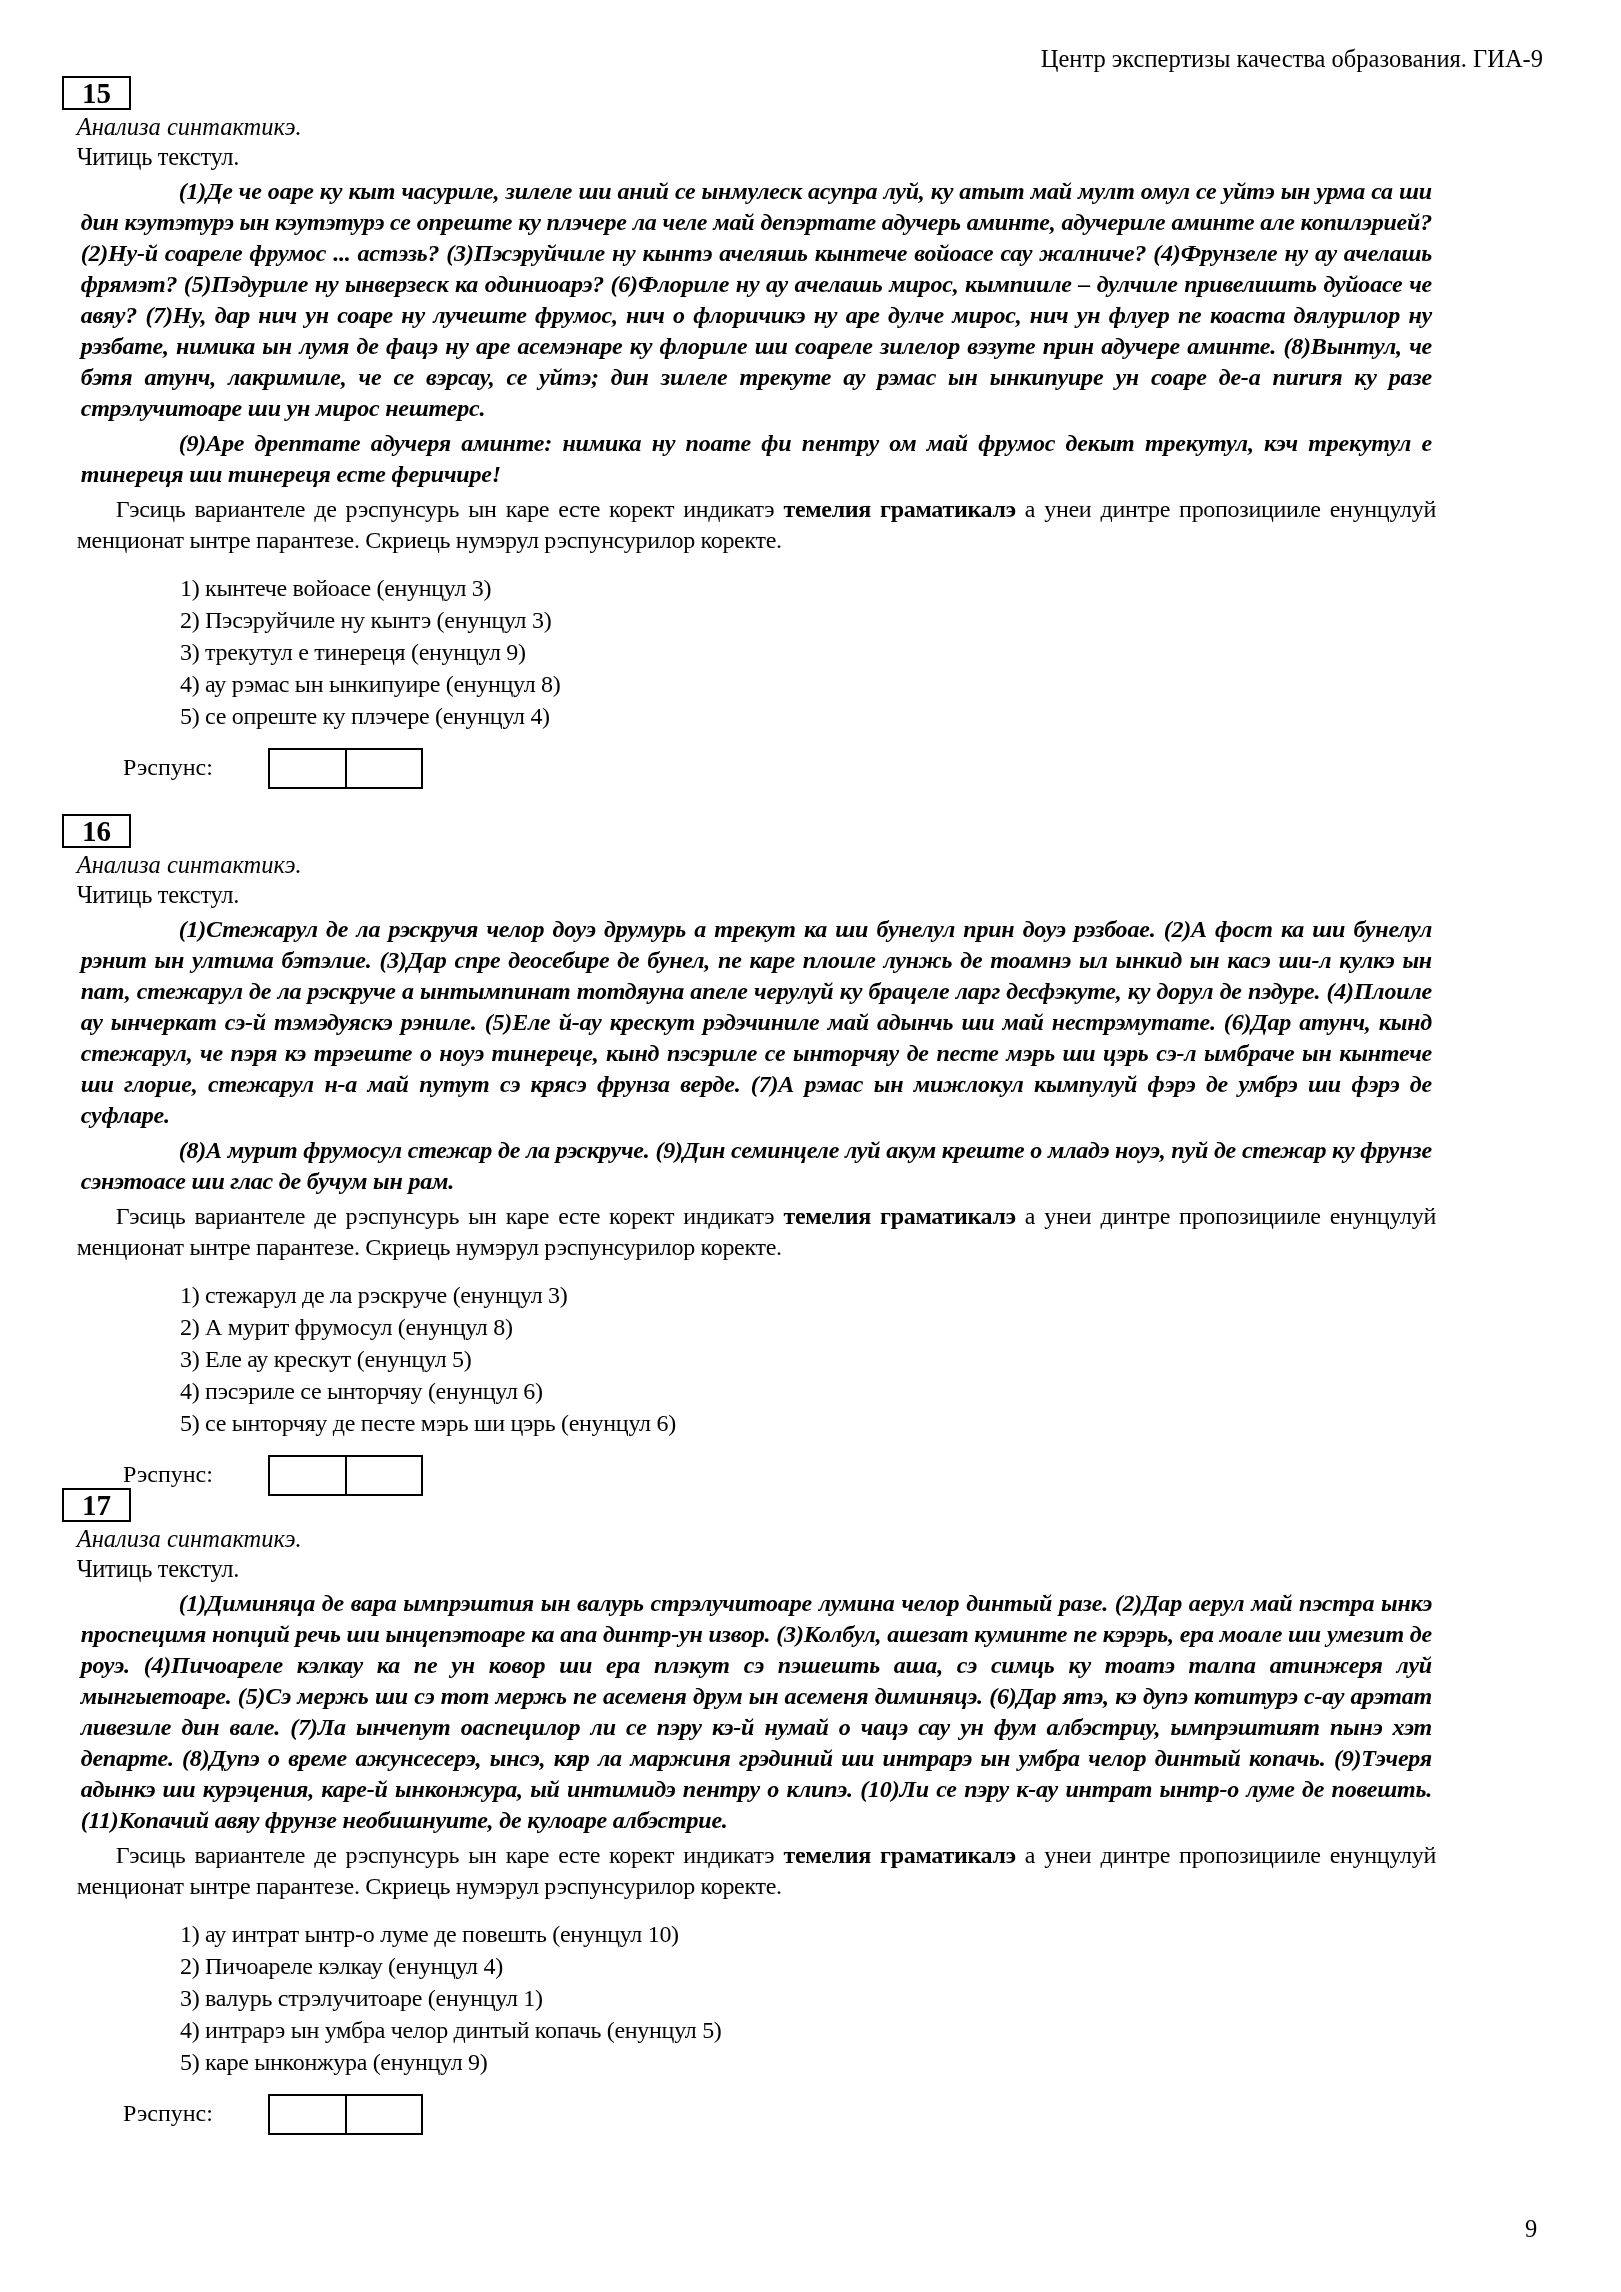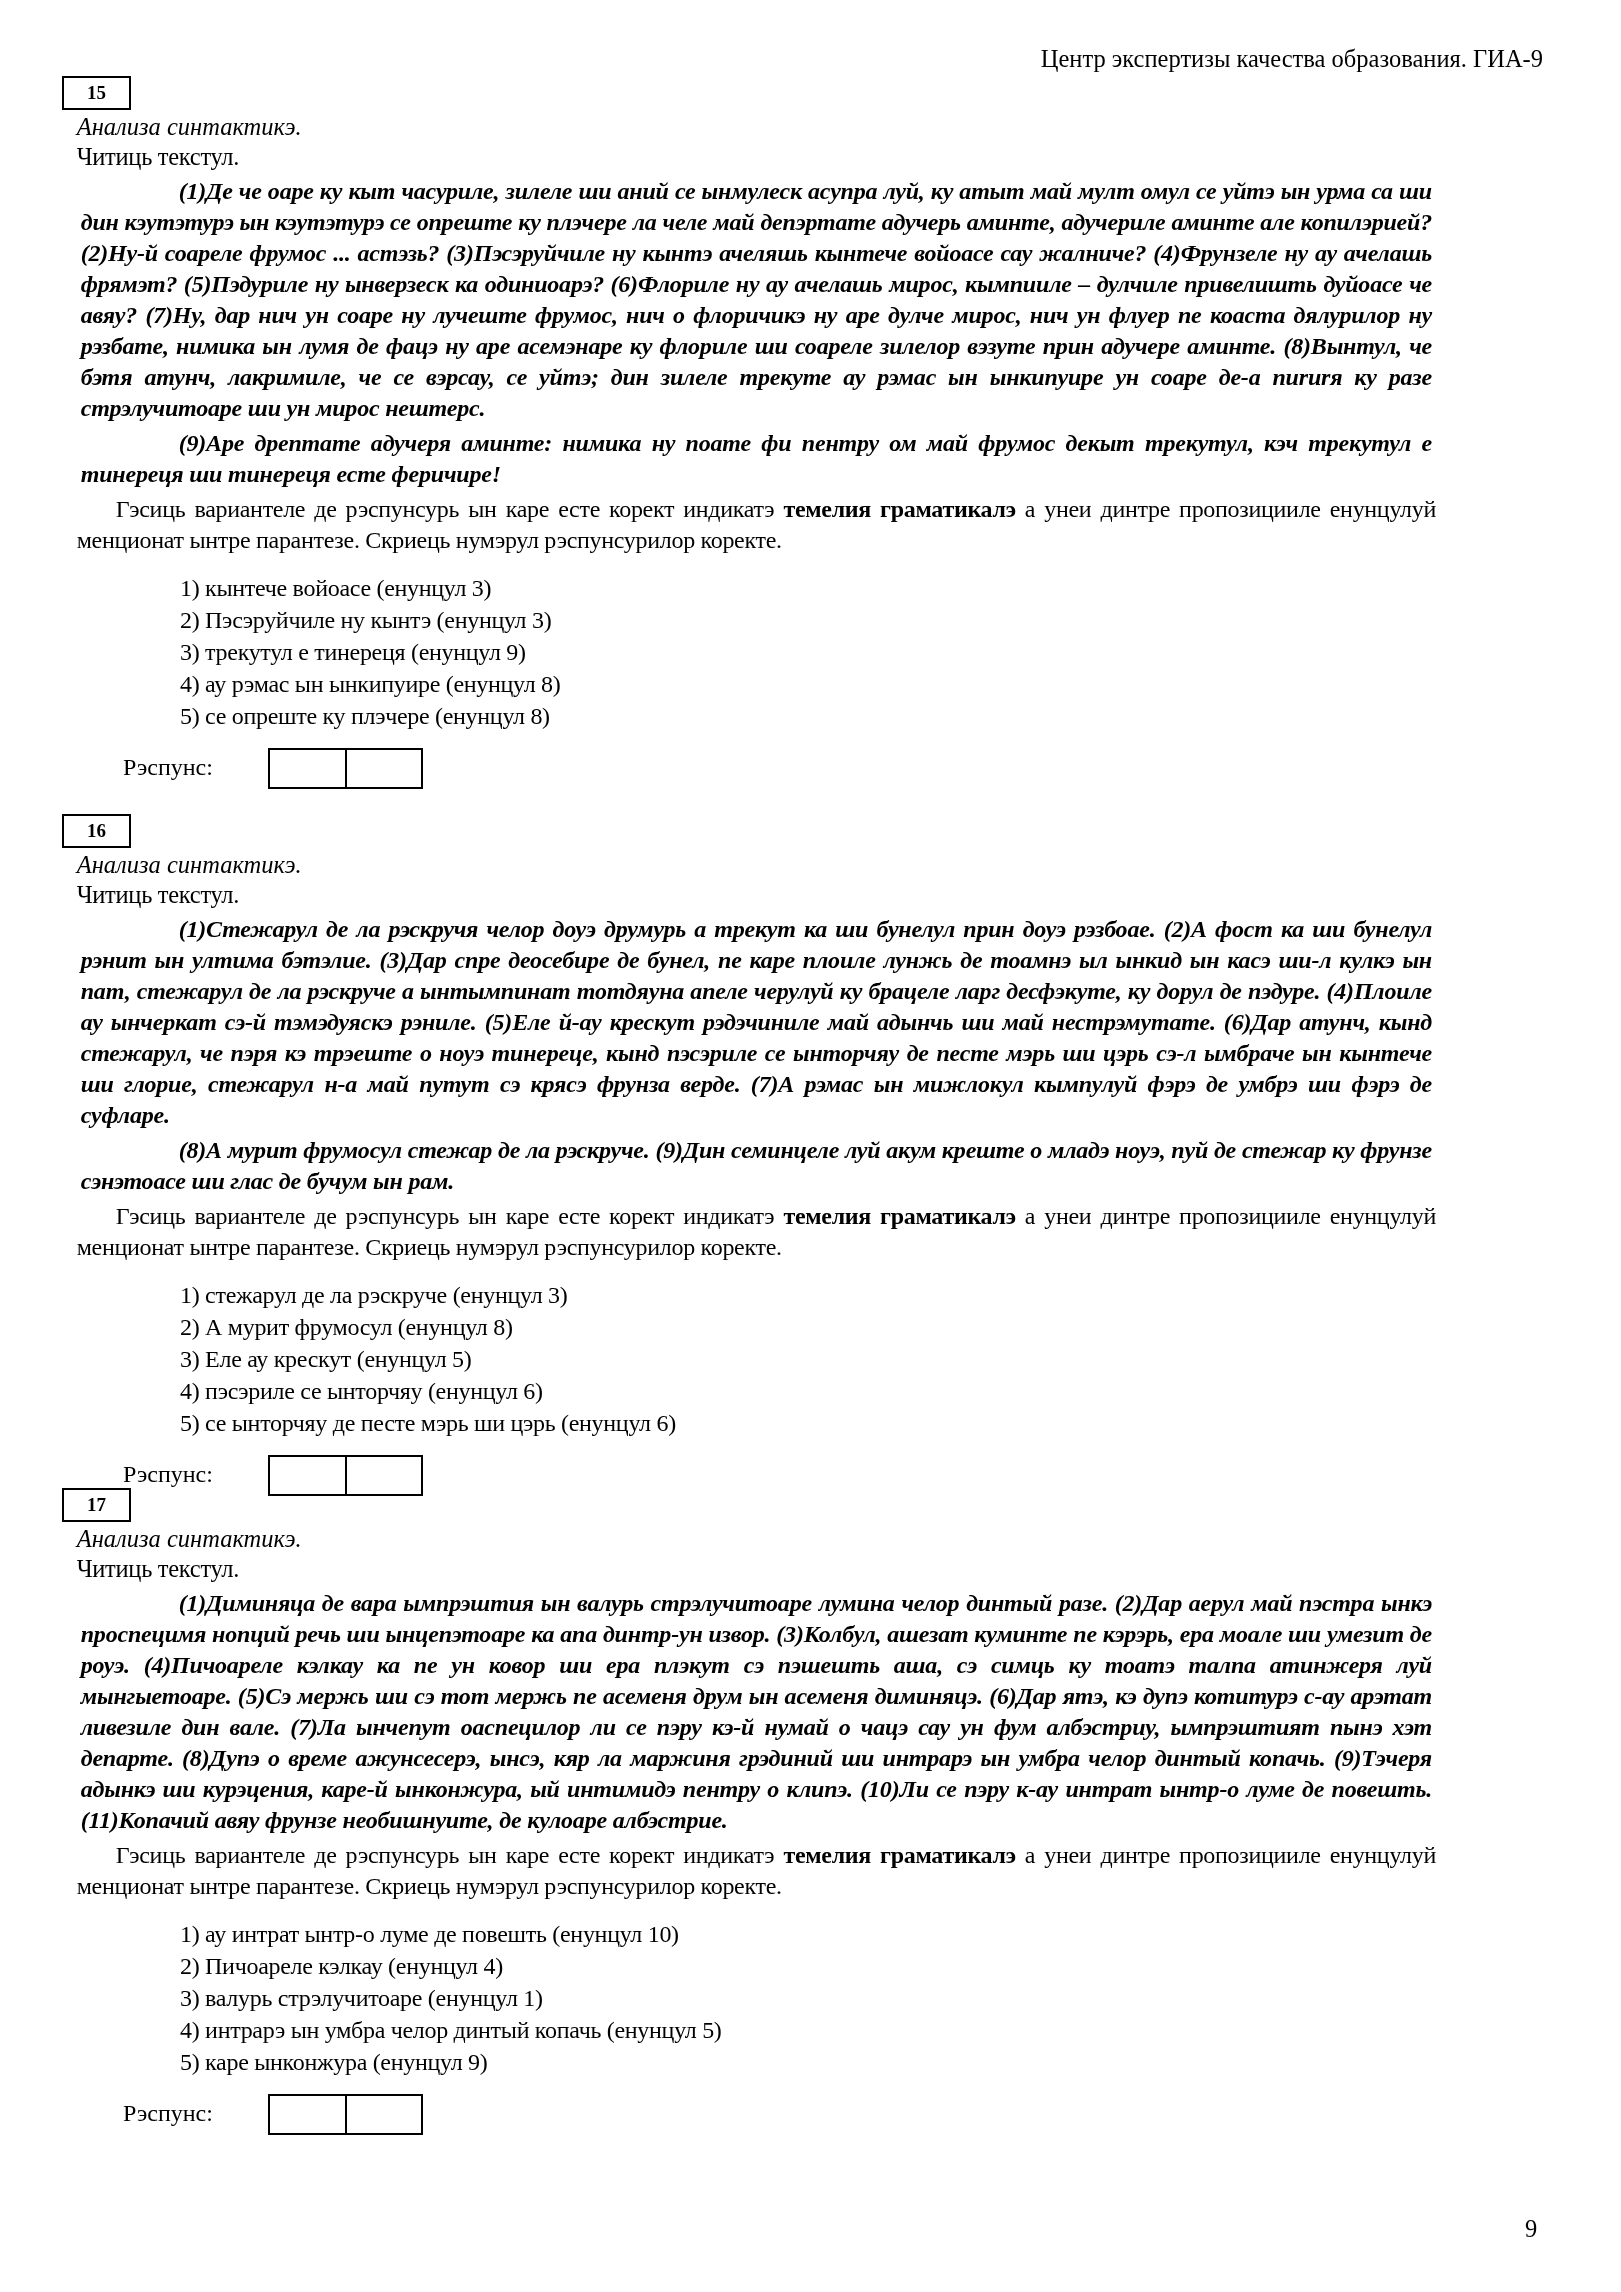--- a/index.html
+++ b/index.html
@@ -15,21 +15,21 @@
     .page-number {
       position: absolute; top: 2213px; left: 1525px;
       font-size: 24.5px; line-height: 31px;
     }
     .task {
       position: absolute; left: 62px; width: 1374px;
     }
     .task-num {
       display: inline-block; width: 65px; height: 30px;
       border: 2.5px solid #000; box-sizing: content-box;
-      font-weight: bold; font-size: 19px; line-height: 30px;
+      font-weight: bold; font-size: 29px; line-height: 30px;
       text-align: center; margin-bottom: 2px;
     }
     .section-title {
       font-style: italic; font-size: 24.5px; line-height: 29px; margin-left: 14.7px;
     }
     .read-title {
       font-weight: normal; font-size: 24.5px; line-height: 31px; margin-left: 14.7px;
       letter-spacing: -0.3px;
     }
     .story {
@@ -71,21 +71,21 @@
     <p>(9)Аре дрептате адучеря аминте: нимика ну поате фи пентру ом май фрумос декыт трекутул, кэч трекутул е тинереця ши тинереця есте феричире!</p>
   </div>
   <div class="instr">
     <p><span>Гэсиць вариантеле де рэспунсурь ын каре есте корект индикатэ</span> <b>темелия граматикалэ</b> <span>а унеи динтре пропозицииле енунцулуй менционат ынтре парантезе. Скриець нумэрул рэспунсурилор коректе.</span></p>
   </div>
   <ul class="options">
     <li>1) кынтече войоасе (енунцул 3)</li>
     <li>2) Пэсэруйчиле ну кынтэ (енунцул 3)</li>
     <li>3) трекутул е тинереця (енунцул 9)</li>
     <li>4) ау рэмас ын ынкипуире (енунцул 8)</li>
-    <li>5) се опреште ку плэчере (енунцул 8)</li>
+    <li>5) се опреште ку плэчере (енунцул 4)</li>
   </ul>
   <div class="answer-row">
     <span class="answer-label">Рэспунс:</span>
     <div class="answer-box">
       <div class="answer-cell"></div>
       <div class="answer-cell"></div>
     </div>
   </div>
 </div>
 

